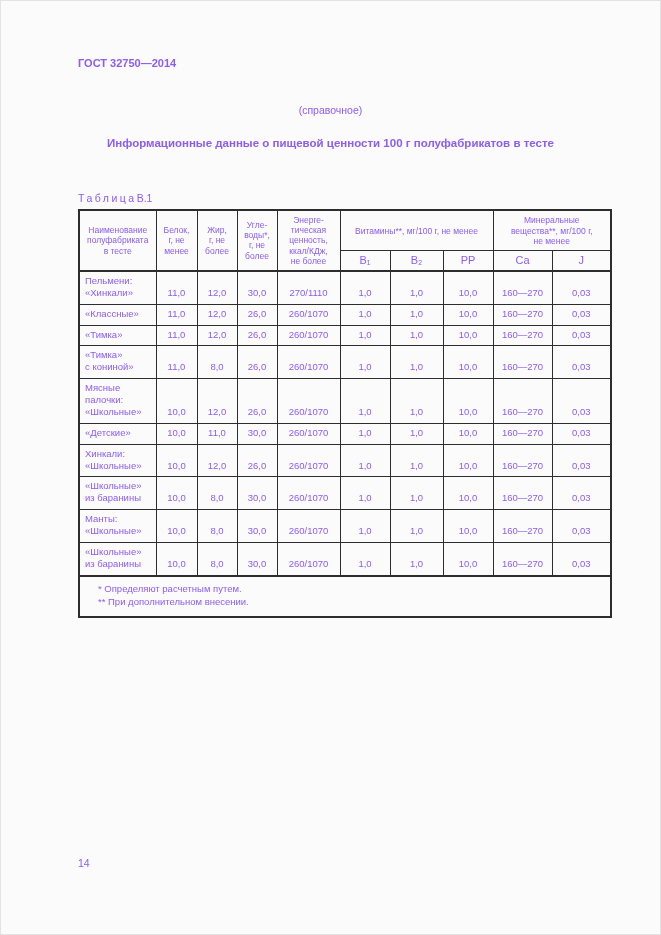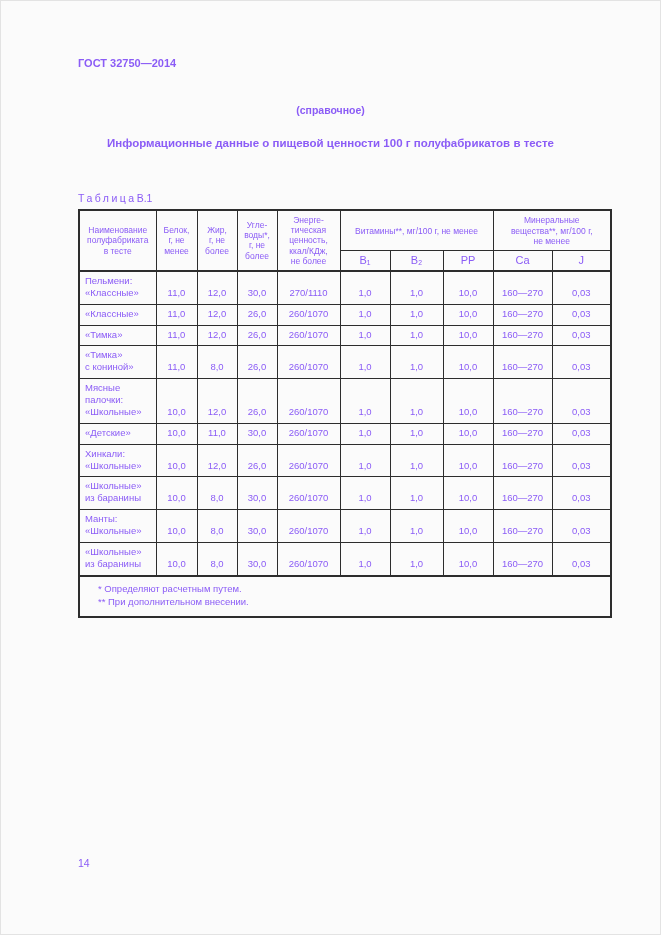--- a/index.html
+++ b/index.html
@@ -27,21 +27,21 @@
     text-align: center;
     font-size: 10.5px;
     font-weight: bold;
   }
   .appendix-note {
     position: absolute;
     left: 0; top: 104px;
     width: 100%;
     text-align: center;
     font-size: 10.5px;
-    font-weight: bold;
+    font-weight: normal;
   }
   .section-title {
     position: absolute;
     left: 0; top: 137px;
     width: 100%;
     text-align: center;
     font-size: 11.5px;
     font-weight: bold;
   }
   .paragraph {
@@ -166,21 +166,21 @@
         <th>В₁</th>
         <th>В₂</th>
         <th>РР</th>
         <th>Са</th>
         <th>J</th>
       </tr>
     </thead>
     <tbody>
         <tr>
           <td class="name-cell">Пельмени:
-«Классные»</td>
+«Хинкали»</td>
           <td class="val-cell">11,0</td>
           <td class="val-cell">12,0</td>
           <td class="val-cell">30,0</td>
           <td class="val-cell">270/1110</td>
           <td class="val-cell">1,0</td>
           <td class="val-cell">1,0</td>
           <td class="val-cell">10,0</td>
           <td class="val-cell">160—270</td>
           <td class="val-cell">0,03</td>
         </tr>

